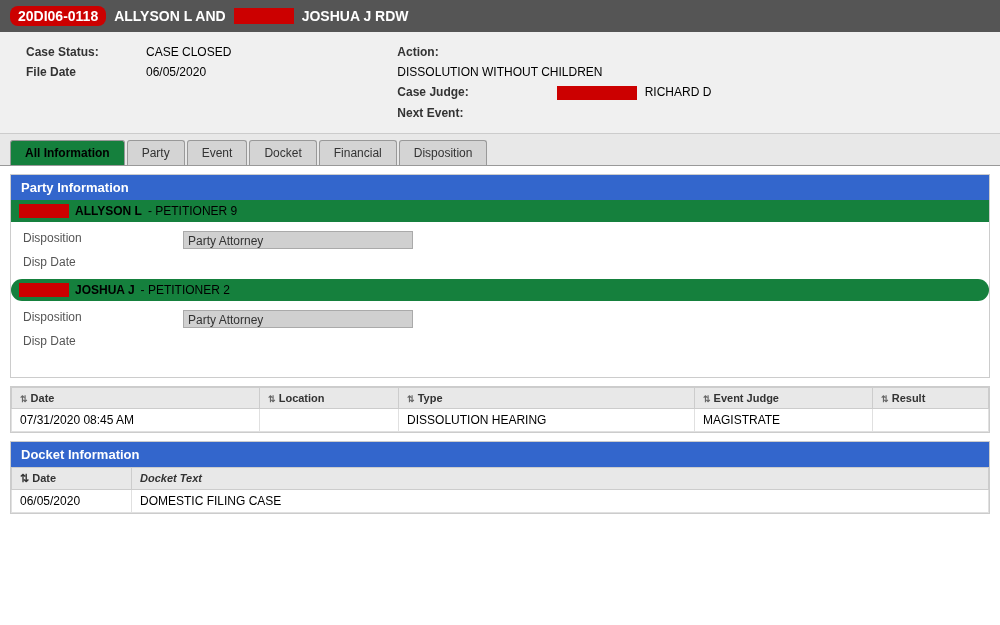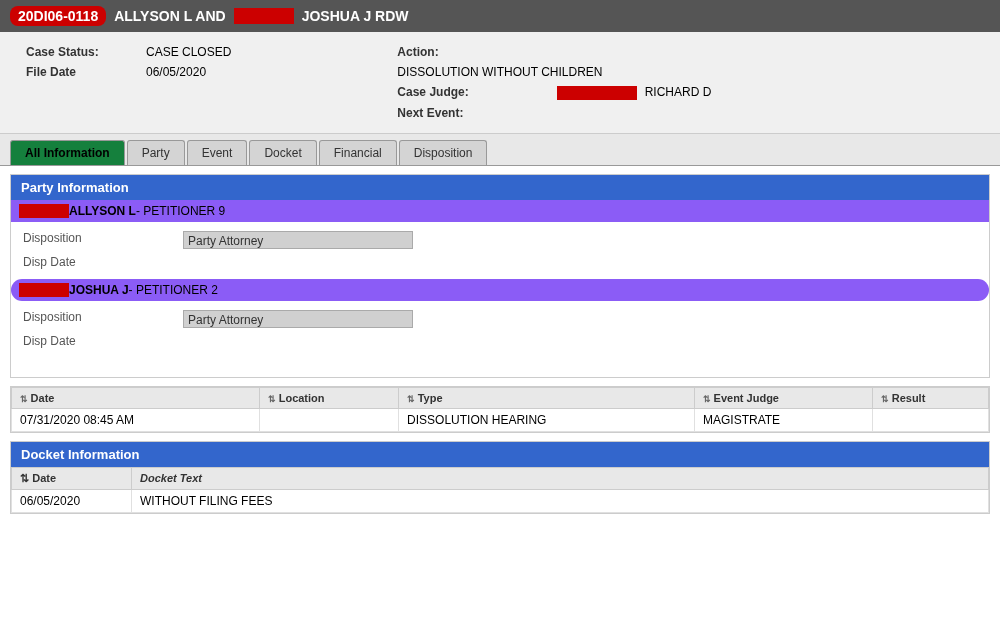--- a/index.html
+++ b/index.html
@@ -99,26 +99,26 @@
       margin-bottom: 0;
     }
 
     
     .party-section {
       border: 1px solid #ccc;
       margin-bottom: 8px;
     }
 
     .party-row {
-      background: #8b5cf6;
+      background: #15803d;
       color: #000;
       padding: 4px 8px;
       display: flex;
       align-items: center;
-      gap: 0;
+      gap: 6px;
     }
     .party-redact {
       background: #c00;
       color: #c00;
       display: inline-block;
       width: 50px;
       height: 14px;
       vertical-align: middle;
     }
     .party-name {
@@ -331,19 +331,19 @@
             <span class="sort-arrows">⇅</span> <span>Date</span>
           </th>
           <th>
             <span class="docket-text-italic">Docket Text</span>
           </th>
         </tr>
       </thead>
       <tbody>
         <tr>
           <td>06/05/2020</td>
-          <td>WITHOUT FILING FEES</td>
+          <td>DOMESTIC FILING CASE</td>
         </tr>
       </tbody>
     </table>
   </div>
 
 </div>
 
 </body></html>

